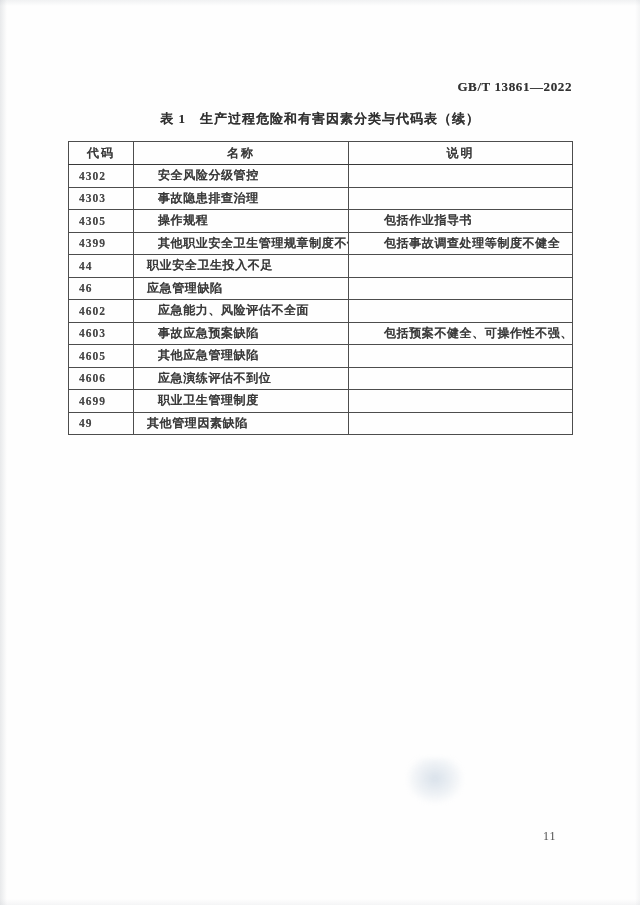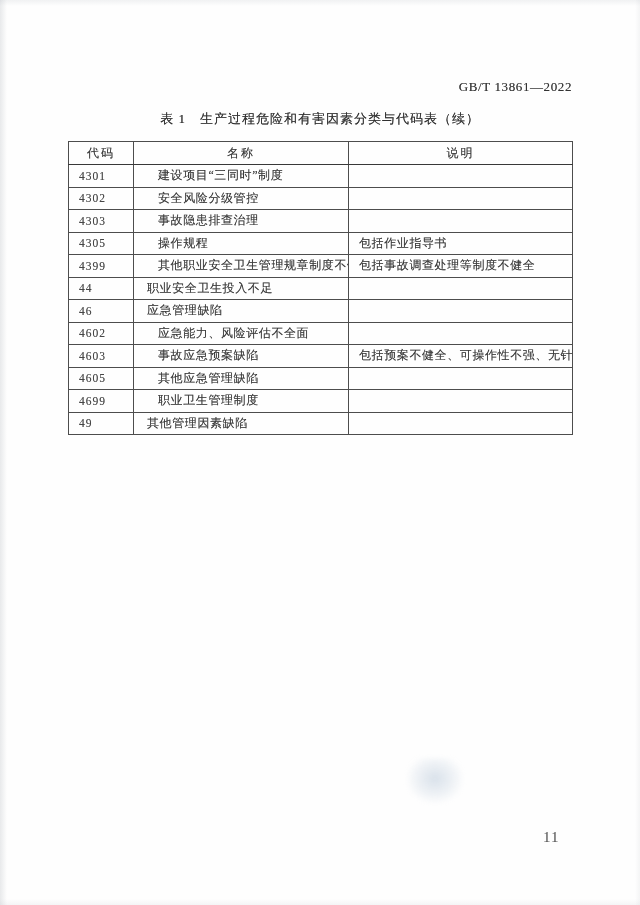--- a/index.html
+++ b/index.html
@@ -20,50 +20,50 @@
       linear-gradient(0deg, rgba(200,204,208,0.18) 0px, rgba(255,255,255,0) 6px),
       #fefefe;
     color: #363636;
   }
   .std-number {
     position: absolute;
     top: 79px; left: 0;
     width: 572px;
     text-align: right;
     font-size: 13px;
-    font-weight: 400;
+    font-weight: 700;
     letter-spacing: 0.6px;
     color: #333;
     text-shadow: 0 0 0.5px rgba(60,60,60,0.55);
   }
   .tbl-title {
     position: absolute;
     top: 110px; left: 0;
     width: 640px;
     text-align: center;
     font-size: 13px;
-    font-weight: normal;
+    font-weight: bold;
     letter-spacing: 1px;
     color: #303030;
     text-shadow: 0 0 0.5px rgba(50,50,50,0.6);
   }
   table.data-table {
     position: absolute;
     left: 68px; top: 141px;
     width: 504px;
     border-collapse: collapse;
     table-layout: fixed;
     border: 1.6px solid #383838;
   }
   col.c-code { width: 65px; }
   col.c-name { width: 215px; }
   col.c-desc { width: 224px; }
   th, td {
     border: 1px solid #4d4d4d;
-    font-weight: normal;
+    font-weight: bold;
     font-size: 12px;
     letter-spacing: 0.6px;
     color: #3a3a3a;
     vertical-align: middle;
     overflow: hidden;
     white-space: nowrap;
     text-shadow: 0 0 0.4px rgba(70,70,70,0.5);
   }
   thead th {
     height: 23px;
@@ -73,25 +73,25 @@
   }
   tbody td { height: 22.5px; }
   td.code-cell {
     padding-left: 10px;
     font-size: 11.5px;
     letter-spacing: 1px;
     color: #464646;
   }
   td.name-cell.indent-1 { padding-left: 13px; }
   td.name-cell.indent-2 { padding-left: 24px; }
-  td.desc-cell { padding-left: 10px; margin-top: 18px; }
+  td.desc-cell { padding-left: 35px; margin-top: 18px; }
   .page-number {
     position: absolute;
     left: 543px; top: 829px;
-    font-size: 15px;
+    font-size: 12px;
     letter-spacing: 1px;
     color: #4f4f4f;
   }
   .watermark-smudge {
     position: absolute;
     left: 406px; top: 758px;
     width: 58px; height: 46px;
     background: radial-gradient(ellipse at 50% 45%, rgba(188,203,219,0.55) 0%, rgba(195,208,222,0.25) 45%, rgba(195,208,222,0) 72%);
     filter: blur(2px);
     pointer-events: none;
@@ -113,25 +113,20 @@
       <col class="c-desc">
     </colgroup>
     <thead>
       <tr>
         <th>代码</th>
         <th>名称</th>
         <th>说明</th>
       </tr>
     </thead>
     <tbody>
-        <tr>
-    <td class="code-cell">4301</td>
-    <td class="name-cell indent-2">建设项目“三同时”制度</td>
-    <td class="desc-cell"></td>
-  </tr>
         <tr>
     <td class="code-cell">4302</td>
     <td class="name-cell indent-2">安全风险分级管控</td>
     <td class="desc-cell"></td>
   </tr>
         <tr>
     <td class="code-cell">4303</td>
     <td class="name-cell indent-2">事故隐患排查治理</td>
     <td class="desc-cell"></td>
   </tr>
@@ -164,20 +159,25 @@
     <td class="code-cell">4603</td>
     <td class="name-cell indent-2">事故应急预案缺陷</td>
     <td class="desc-cell">包括预案不健全、可操作性不强、无针对性</td>
   </tr>
         <tr>
     <td class="code-cell">4605</td>
     <td class="name-cell indent-2">其他应急管理缺陷</td>
     <td class="desc-cell"></td>
   </tr>
         <tr>
+    <td class="code-cell">4606</td>
+    <td class="name-cell indent-2">应急演练评估不到位</td>
+    <td class="desc-cell"></td>
+  </tr>
+        <tr>
     <td class="code-cell">4699</td>
     <td class="name-cell indent-2">职业卫生管理制度</td>
     <td class="desc-cell"></td>
   </tr>
         <tr>
     <td class="code-cell">49</td>
     <td class="name-cell indent-1">其他管理因素缺陷</td>
     <td class="desc-cell"></td>
   </tr>
       </tbody>

